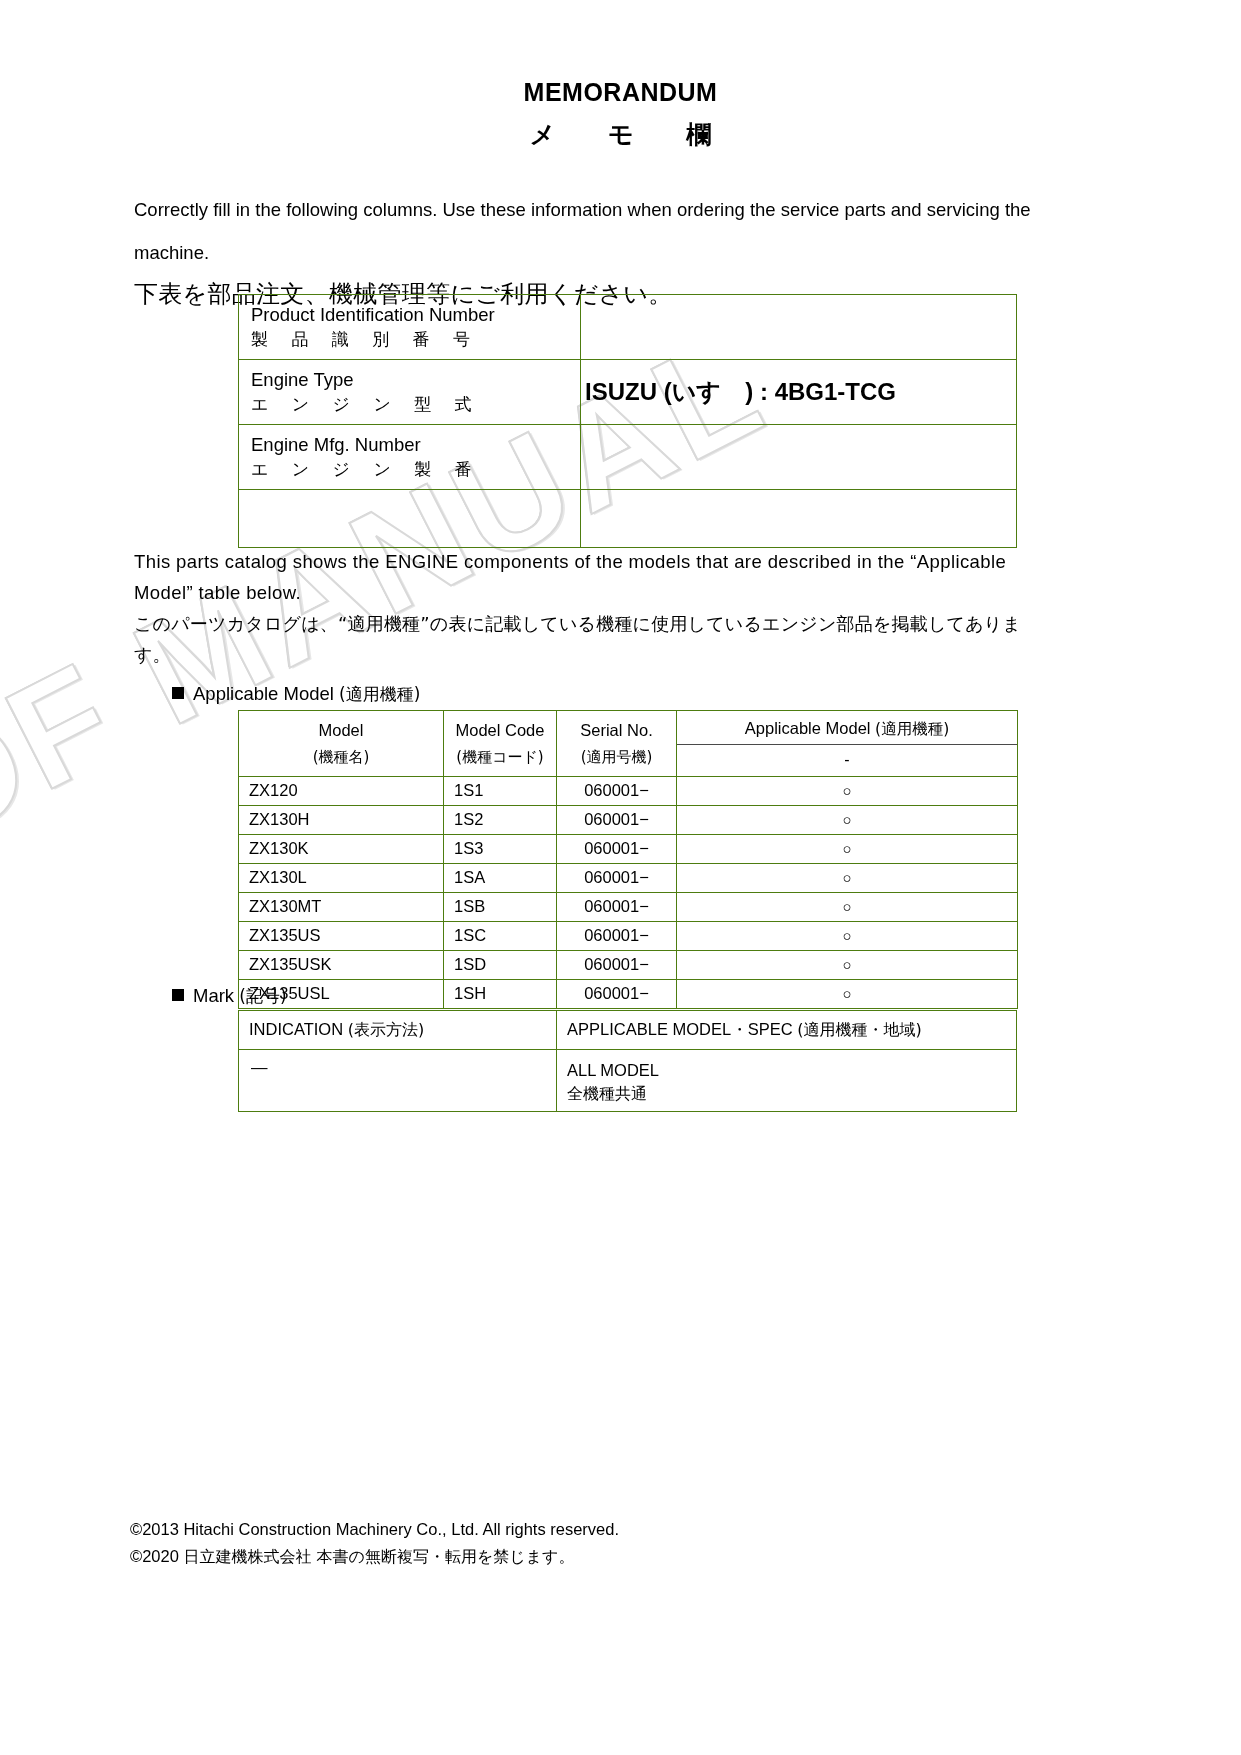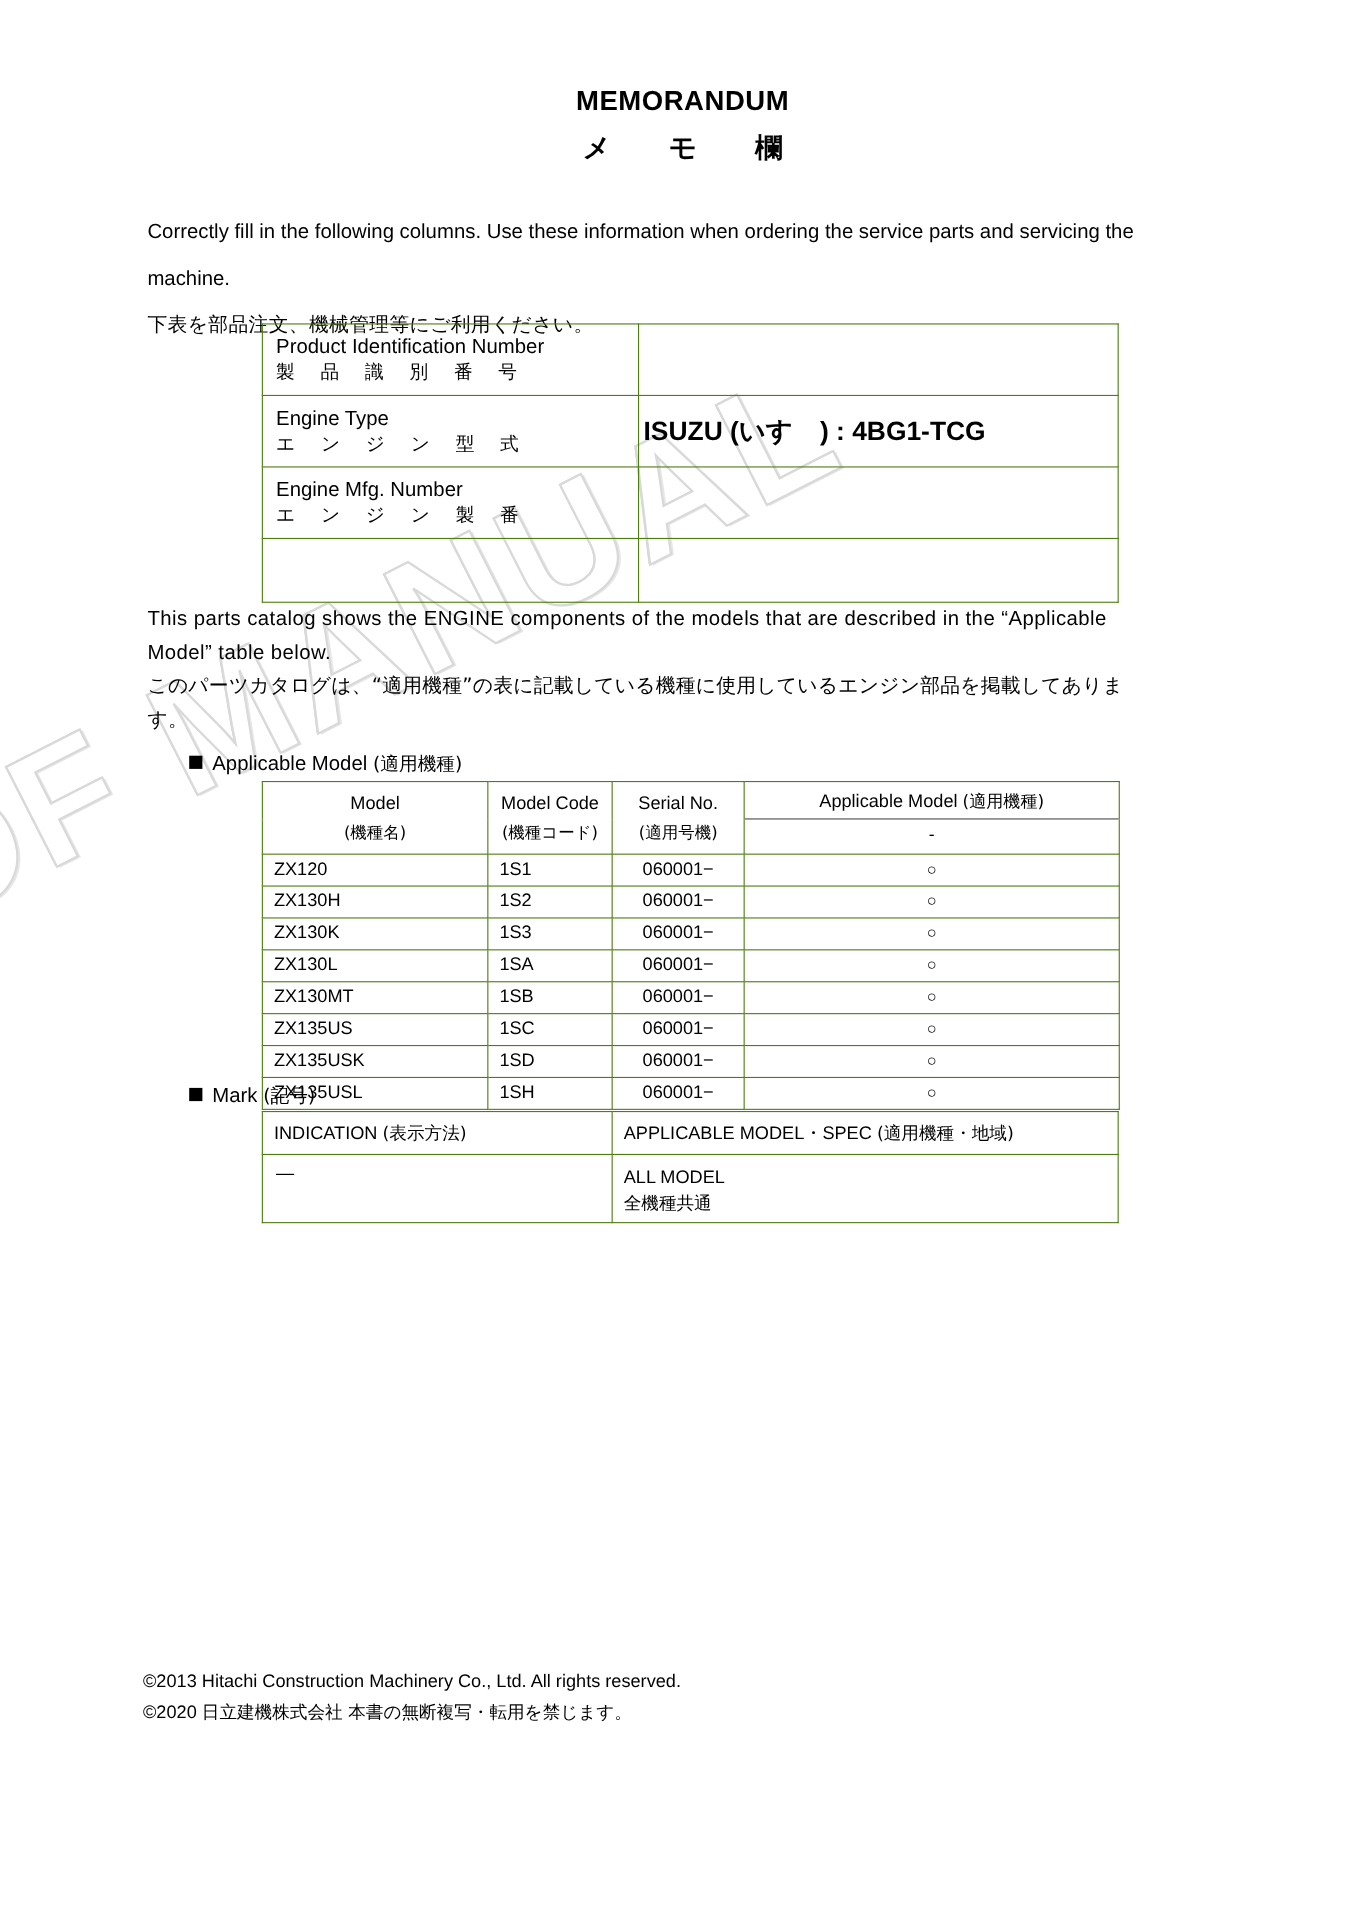--- a/index.html
+++ b/index.html
@@ -70,22 +70,22 @@
   
   .intro {
     position: absolute;
     top: 188px;
     left: 134px;
     width: 900px;
     font-size: 18.5px;
     line-height: 43px;
   }
   .intro-jp {
-    font-family: Liberation Serif, serif;
-    font-size: 18px;
+    font-family: Liberation Mono, monospace;
+    font-size: 24px;
     letter-spacing: 0.3px;
   }
 
   
   table {
     border-collapse: collapse;
     table-layout: fixed;
   }
   td, th {
     border: 1px solid #4d7c0f;

